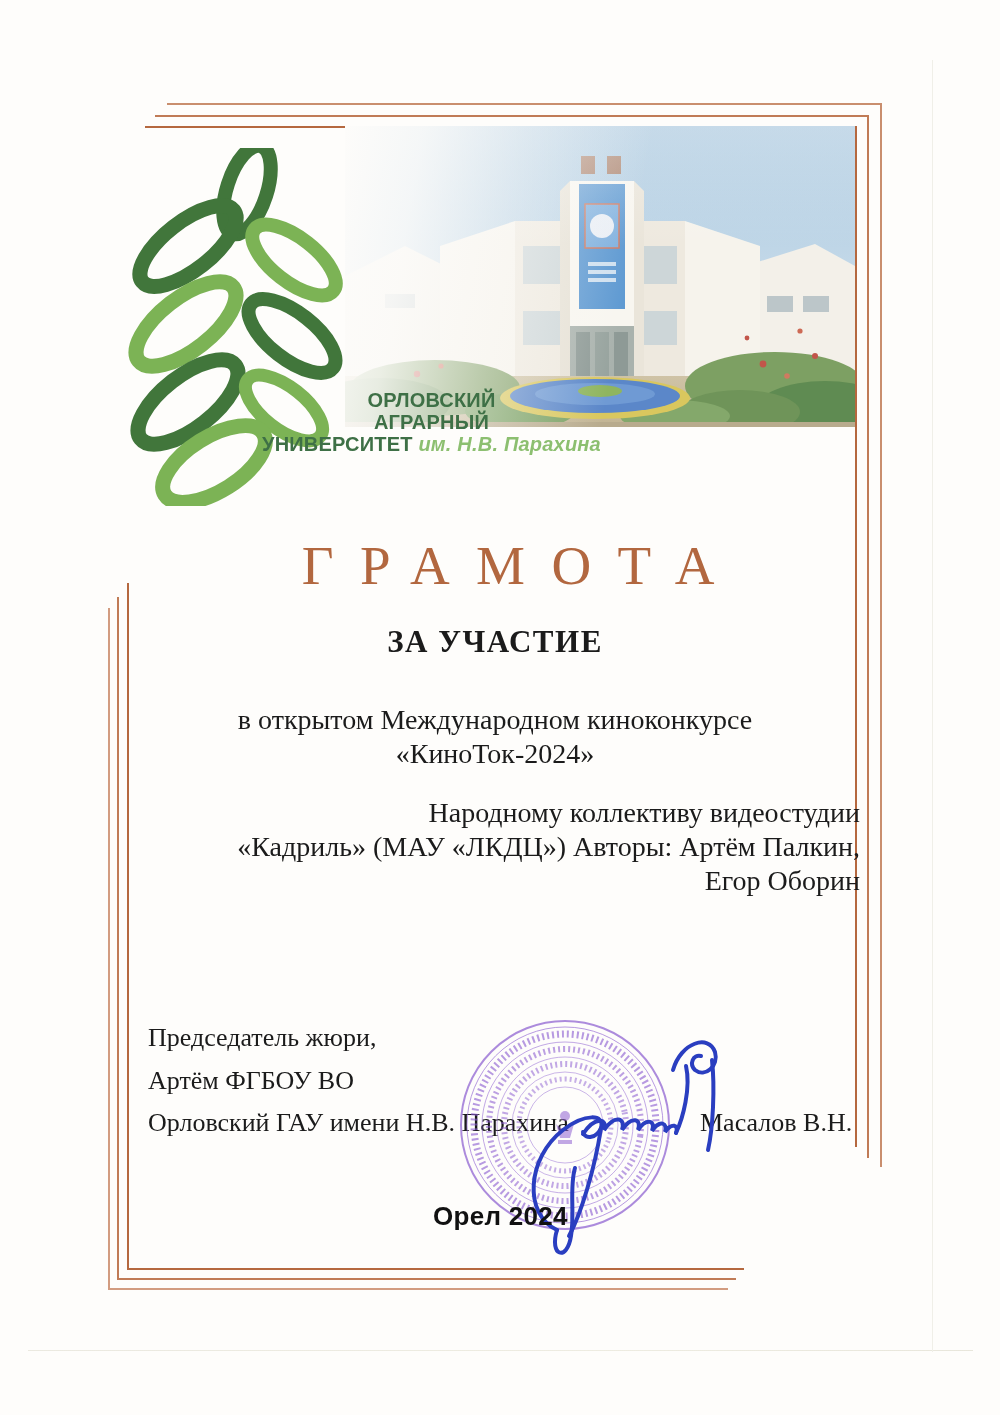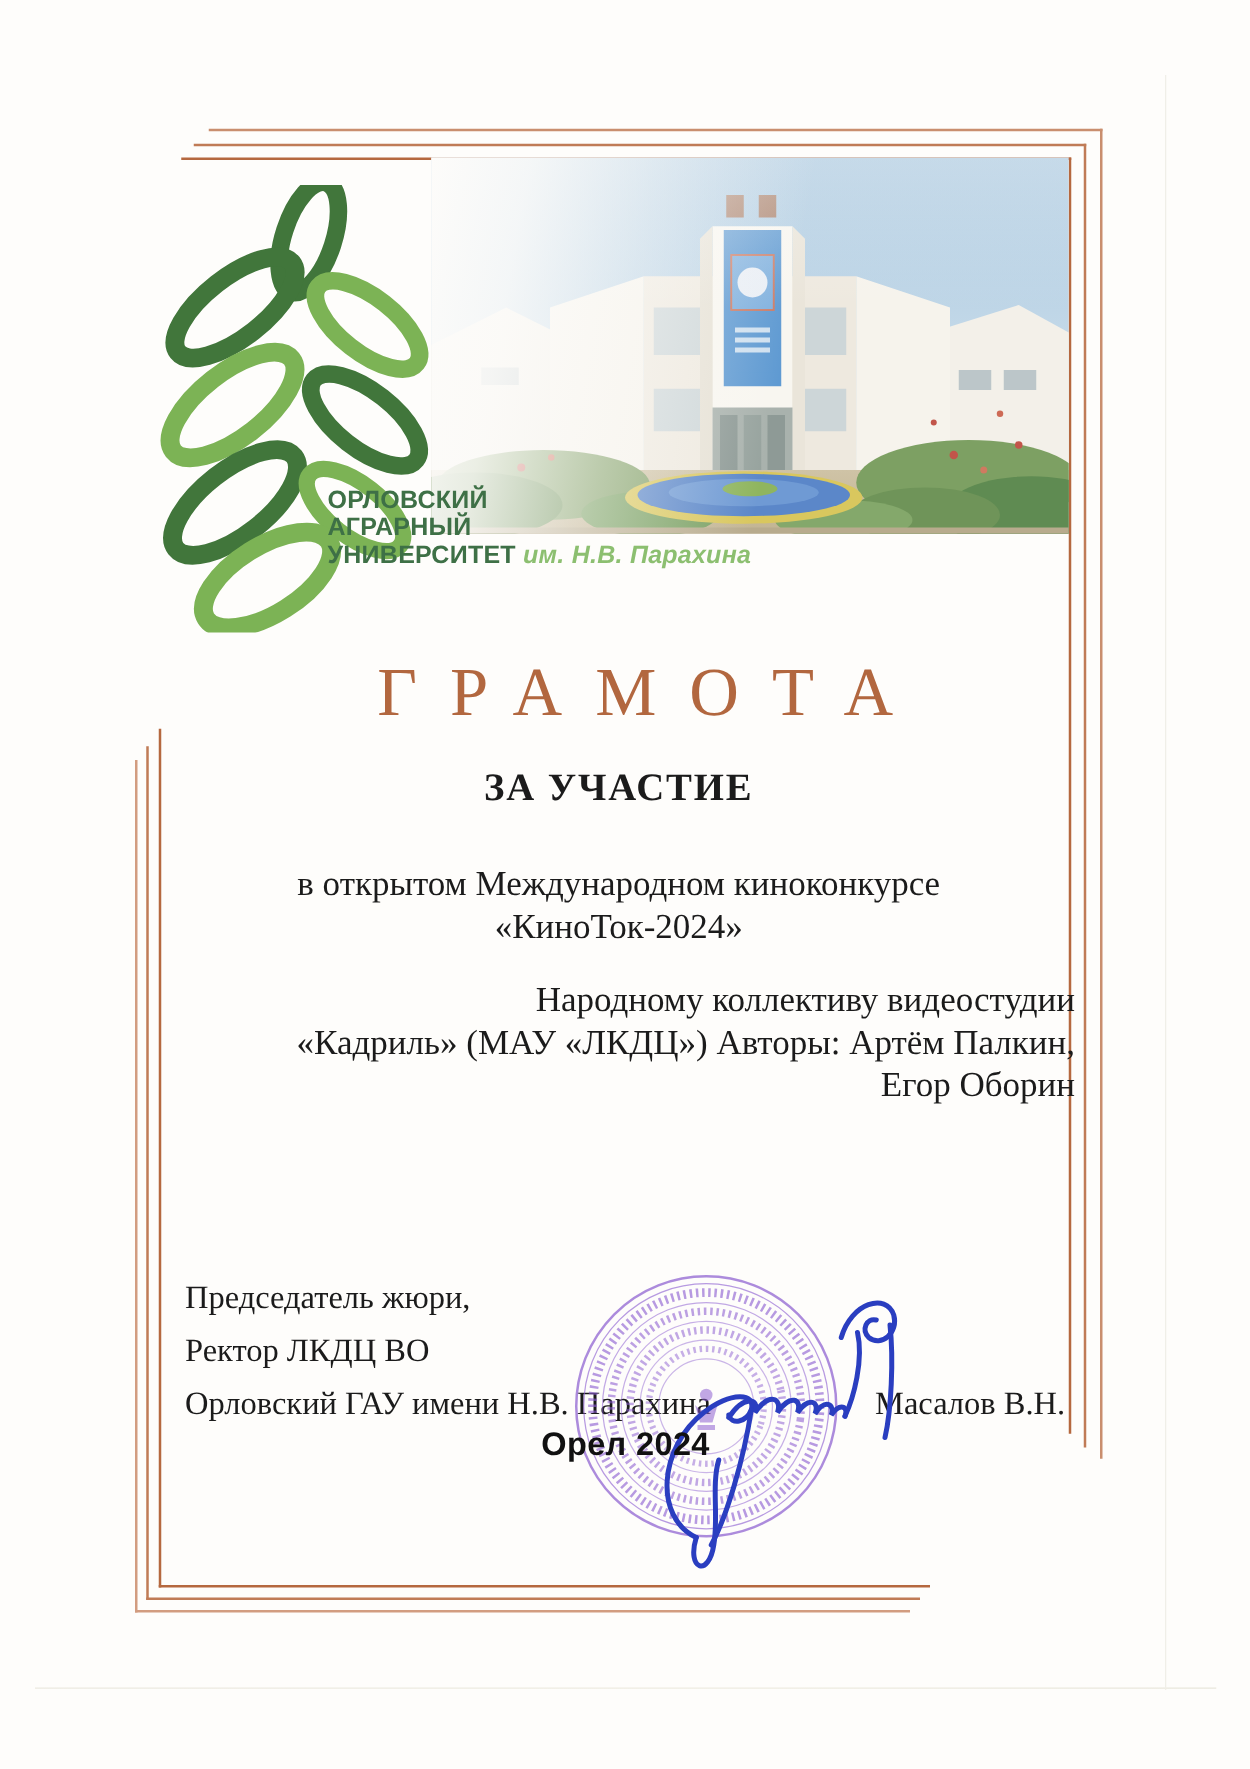--- a/index.html
+++ b/index.html
@@ -21,38 +21,38 @@
   .br-lb3{left:108px;top:608px;width:618px;height:680px;border-left:2px solid #d29c80;border-bottom:2px solid #d29c80;}
 
   
   .logo{position:absolute;left:126px;top:148px;width:224px;height:358px;}
   .photo{position:absolute;left:345px;top:126px;width:510px;height:301px;}
   .photo svg{display:block;}
   .photo .fade{position:absolute;inset:0;
         background:linear-gradient(100deg, #fdfcfa 0%, rgba(253,252,250,.85) 14%, rgba(253,252,250,.45) 32%, rgba(253,252,250,0) 55%),
                    linear-gradient(180deg, rgba(253,252,250,.35), rgba(253,252,250,0) 40%);}
   .org{position:absolute;left:262px;top:389px;font-family:"Liberation Sans",sans-serif;
-       font-weight:bold;font-size:20px;line-height:22px;color:#3e7046;letter-spacing:.2px;}
+       font-weight:bold;font-size:20px;line-height:22px;color:#3e7046;letter-spacing:.2px;text-align:center;}
   .org .suffix{color:#8cbf70;font-style:italic;}
 
   
-  .center-col{position:absolute;left:130px;width:730px;text-align:center;}
+  .center-col{position:absolute;left:130px;width:730px;text-align:center;margin-top:12px;}
   .title{top:522px;font-size:55px;letter-spacing:.48em;padding-left:.48em;color:#b2673f;}
   .subtitle{top:612px;font-size:31px;font-weight:bold;letter-spacing:1.5px;}
   .contest{top:691px;font-size:28px;line-height:34px;}
   .recipient{top:784px;font-size:28px;line-height:34px;text-align:right;}
   .nomination{top:899px;font-size:28px;line-height:30px;}
   .nomination .nom-value{white-space:pre;}
   .nomination .q{font-size:19px;vertical-align:1px;}
 
   
   .sig-line{position:absolute;left:148px;font-size:26px;}
   .role1{top:1023px;} .role2{top:1066px;} .role3{top:1108px;}
   .signer{position:absolute;left:700px;top:1108px;font-size:26px;}
-  .place{position:absolute;left:433px;top:1140px;font-family:"Liberation Sans",sans-serif;
+  .place{position:absolute;left:433px;top:1201px;font-family:"Liberation Sans",sans-serif;
          font-weight:bold;font-size:26px;letter-spacing:.3px;color:#111;}
   .stamp{position:absolute;left:452px;top:1012px;width:226px;height:226px;opacity:.88;}
   .signature{position:absolute;left:505px;top:1018px;width:230px;height:240px;}
 </style>
 </head>
 <body>
 
 <div class="page">
 
   <div class="br br-tr1"></div>
@@ -174,21 +174,21 @@
   </div>
 
   <div class="center-col recipient">
     <div>Народному коллективу видеостудии</div>
     <div>«Кадриль» (МАУ «ЛКДЦ») Авторы: Артём Палкин,</div>
     <div>Егор Оборин</div>
   </div>
 
 
   <div class="sig-line role1">Председатель жюри,</div>
-  <div class="sig-line role2">Ректор ЛКДЦ ВО</div>
+  <div class="sig-line role2">Артём ФГБОУ ВО</div>
   <div class="sig-line role3">Орловский ГАУ имени Н.В. Парахина</div>
   <div class="signer">Масалов В.Н.</div>
 
   <svg class="stamp" viewBox="0 0 226 226">
     <g fill="none" stroke="#8a5bd0">
       <circle cx="113" cy="113" r="104" stroke-width="2" opacity=".8"></circle>
       <circle cx="113" cy="113" r="98" stroke-width="1" opacity=".7"></circle>
       <circle cx="113" cy="113" r="91" stroke-width="7" stroke-dasharray="2 3" opacity=".7"></circle>
       <circle cx="113" cy="113" r="83" stroke-width="1" opacity=".6"></circle>
       <circle cx="113" cy="113" r="76" stroke-width="6" stroke-dasharray="2 3" opacity=".65" transform="rotate(8 113 113)"></circle>

